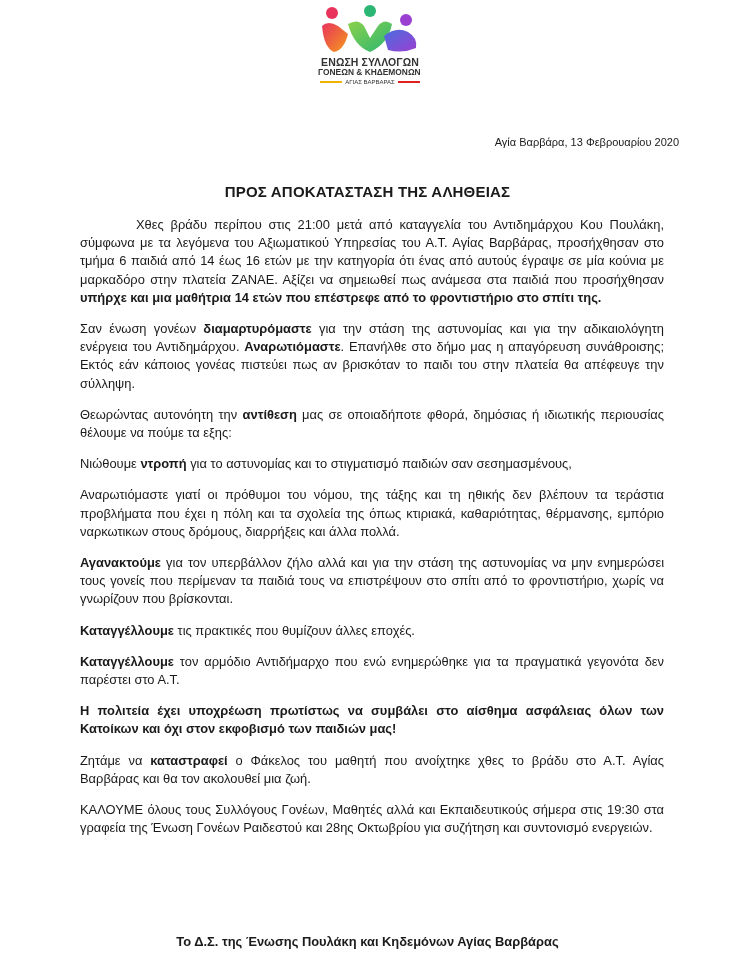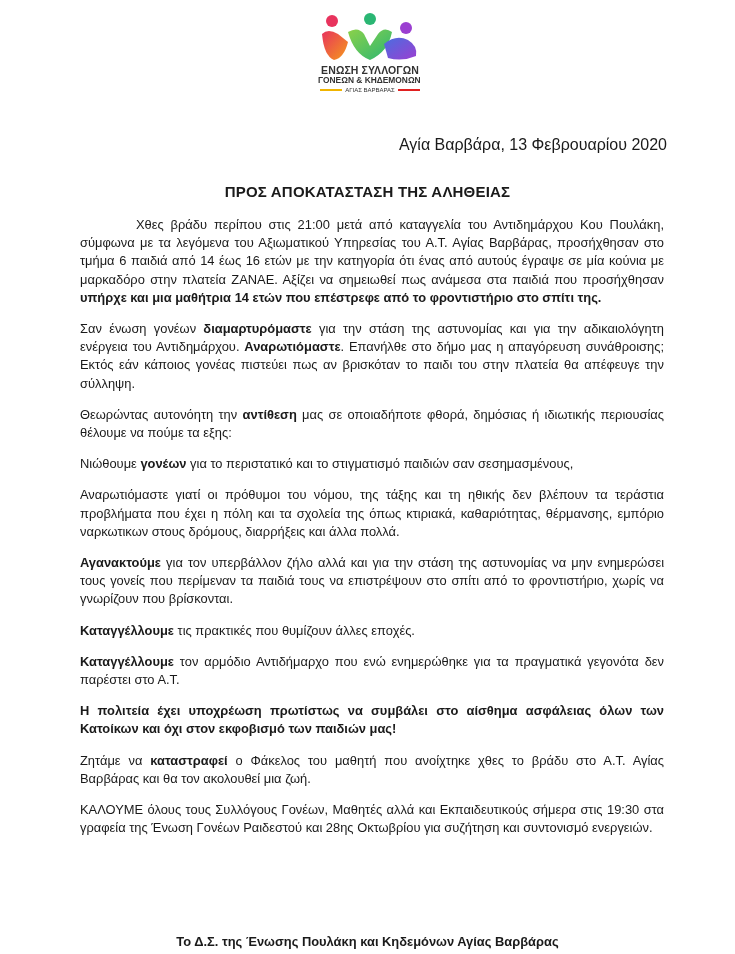--- a/index.html
+++ b/index.html
@@ -1,30 +1,30 @@
 <!DOCTYPE html>
 <html><head>
 <meta charset="utf-8">
 <style>
   html, body { margin: 0; padding: 0; background: #ffffff; }
   body { width: 735px; height: 954px; position: relative; overflow: hidden;
          font-family: "Liberation Sans", sans-serif; color: #1a1a1a; }
-  .logo { position: absolute; left: 318px; top: 12px; width: 104px; height: 82px; }
+  .logo { position: absolute; left: 318px; top: 4px; width: 104px; height: 82px; }
   .logo svg { display: block; }
   .logo-line1 { position: absolute; left: 0; top: 52px; width: 104px; text-align: center;
                 font-size: 10.5px; font-weight: bold; color: #333; letter-spacing: 0.1px; white-space: nowrap; }
   .logo-line2 { position: absolute; left: 0; top: 63px; width: 104px; text-align: left;
                 font-size: 8.4px; font-weight: bold; color: #333; white-space: nowrap; }
   .logo-line3 { position: absolute; left: 0; top: 73px; width: 104px; height: 9px; display: flex;
                 align-items: center; justify-content: center; gap: 3px; }
   .logo-line3 .bar-y { width: 22px; height: 2px; background: #f0b400; }
   .logo-line3 .bar-r { width: 22px; height: 2px; background: #e02020; }
   .logo-line3 span.t { font-size: 6px; color: #333; white-space: nowrap; }
 
-  .date { position: absolute; right: 68px; top: 136px; font-size: 16px; }
+  .date { position: absolute; right: 56px; top: 136px; font-size: 11px; }
   .title { position: absolute; left: 0; width: 735px; top: 183px; text-align: center;
            font-size: 15px; font-weight: bold; letter-spacing: 0.2px; }
   .content { position: absolute; left: 72px; width: 592px; top: 216px; font-size: 12.9px; line-height: 18.2px; }
   .content p { margin: 0 0 13px 8px; text-align: justify; }
   .content p.indent { text-indent: 56px; }
   .signature { position: absolute; left: 0; width: 735px; top: 934px; text-align: center;
                font-size: 12.9px; font-weight: bold; }
   b { font-weight: bold; }
 </style>
 </head>
@@ -63,21 +63,21 @@
 </div>
 
 <div class="date">Αγία Βαρβάρα, 13 Φεβρουαρίου 2020</div>
 
 <div class="title">ΠΡΟΣ ΑΠΟΚΑΤΑΣΤΑΣΗ ΤΗΣ ΑΛΗΘΕΙΑΣ</div>
 
 <div class="content">
   <p class="indent"><span>Χθες βράδυ περίπου στις 21:00 μετά από καταγγελία του Αντιδημάρχου Κου Πουλάκη, σύμφωνα με τα λεγόμενα του Αξιωματικού Υπηρεσίας του Α.Τ. Αγίας Βαρβάρας, προσήχθησαν στο τμήμα 6 παιδιά από 14 έως 16 ετών με την κατηγορία ότι ένας από αυτούς έγραψε σε μία κούνια με μαρκαδόρο στην πλατεία ΖΑΝΑΕ. Αξίζει να σημειωθεί πως ανάμεσα στα παιδιά που προσήχθησαν </span><b>υπήρχε και μια μαθήτρια 14 ετών που επέστρεφε από το φροντιστήριο στο σπίτι της.</b></p>
   <p><span>Σαν ένωση γονέων </span><b>διαμαρτυρόμαστε</b><span> για την στάση της αστυνομίας και για την αδικαιολόγητη ενέργεια του Αντιδημάρχου. </span><b>Αναρωτιόμαστε</b><span>. Επανήλθε στο δήμο μας η απαγόρευση συνάθροισης; Εκτός εάν κάποιος γονέας πιστεύει πως αν βρισκόταν το παιδι του στην πλατεία θα απέφευγε την σύλληψη.</span></p>
   <p><span>Θεωρώντας αυτονόητη την </span><b>αντίθεση</b><span> μας σε οποιαδήποτε φθορά, δημόσιας ή ιδιωτικής περιουσίας θέλουμε να πούμε τα εξης:</span></p>
-  <p><span>Νιώθουμε </span><b>γονέων</b><span> για το περιστατικό και το στιγματισμό παιδιών σαν σεσημασμένους,</span></p>
+  <p><span>Νιώθουμε </span><b>ντροπή</b><span> για το αστυνομίας και το στιγματισμό παιδιών σαν σεσημασμένους,</span></p>
   <p><span>Αναρωτιόμαστε γιατί οι πρόθυμοι του νόμου, της τάξης και τη ηθικής δεν βλέπουν τα τεράστια προβλήματα που έχει η πόλη και τα σχολεία της όπως κτιριακά, καθαριότητας, θέρμανσης, εμπόριο ναρκωτικων στους δρόμους, διαρρήξεις και άλλα πολλά.</span></p>
   <p><b>Αγανακτούμε</b><span> για τον υπερβάλλον ζήλο αλλά και για την στάση της αστυνομίας να μην ενημερώσει τους γονείς που περίμεναν τα παιδιά τους να επιστρέψουν στο σπίτι από το φροντιστήριο, χωρίς να γνωρίζουν που βρίσκονται.</span></p>
   <p><b>Καταγγέλλουμε</b><span> τις πρακτικές που θυμίζουν άλλες εποχές.</span></p>
   <p><b>Καταγγέλλουμε</b><span> τον αρμόδιο Αντιδήμαρχο που ενώ ενημερώθηκε για τα πραγματικά γεγονότα δεν παρέστει στο Α.Τ.</span></p>
   <p><b>Η πολιτεία έχει υποχρέωση πρωτίστως να συμβάλει στο αίσθημα ασφάλειας όλων των Κατοίκων και όχι στον εκφοβισμό των παιδιών μας!</b></p>
   <p><span>Ζητάμε να </span><b>καταστραφεί</b><span> ο Φάκελος του μαθητή που ανοίχτηκε χθες το βράδυ στο Α.Τ. Αγίας Βαρβάρας και θα τον ακολουθεί μια ζωή.</span></p>
   <p><span>ΚΑΛΟΥΜΕ όλους τους Συλλόγους Γονέων, Μαθητές αλλά και Εκπαιδευτικούς σήμερα στις 19:30 στα γραφεία της Ένωση Γονέων Ραιδεστού και 28ης Οκτωβρίου για συζήτηση και συντονισμό ενεργειών.</span></p>
 </div>
 
 <div class="signature">Το Δ.Σ.  της Ένωσης Πουλάκη και Κηδεμόνων Αγίας Βαρβάρας</div>

